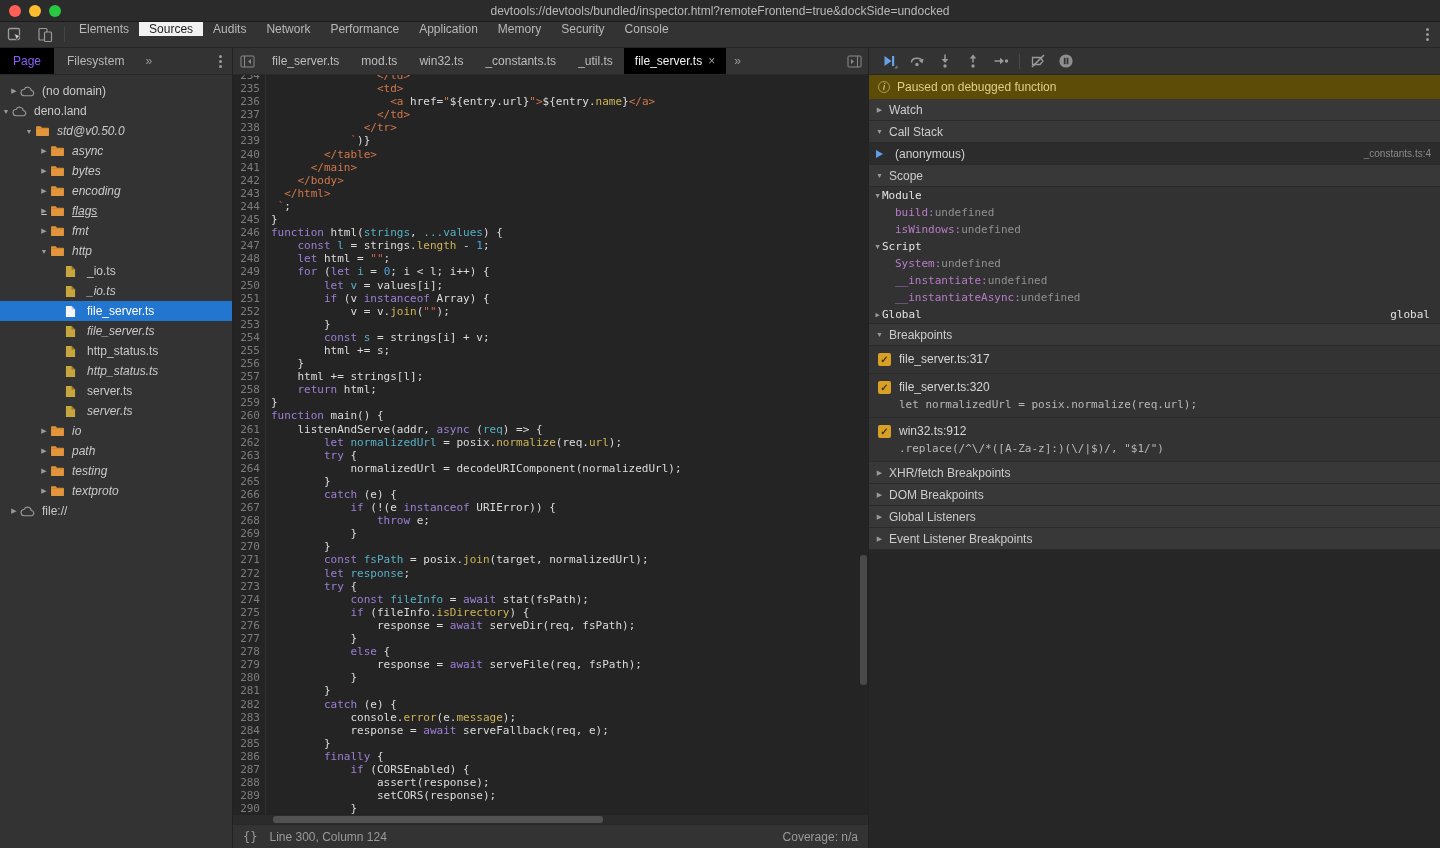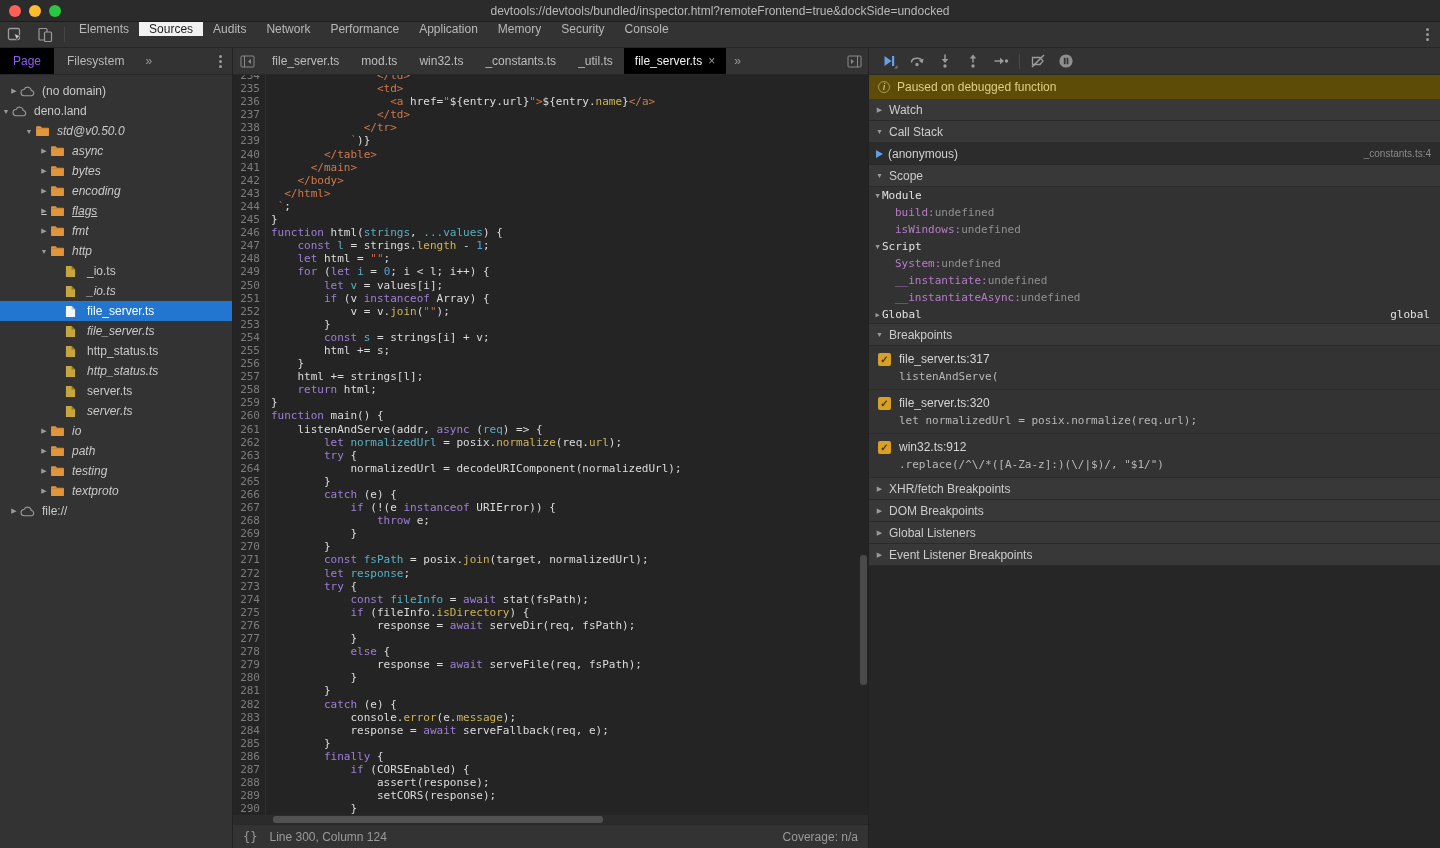--- a/index.html
+++ b/index.html
@@ -78,21 +78,21 @@
     border-bottom:1px solid #282828; padding-left:6px; }
   .dbg-btn { width:28px; height:100%; display:flex; align-items:center; justify-content:center; }
   .dbg-sep { width:1px; height:15px; background:#4a4a4a; margin:0 4px; }
   .paused-bar { height:24px; flex:none; background:#5c4c08; color:#ddd085;
     display:flex; align-items:center; gap:7px; padding-left:9px; }
   .info-i { width:12px; height:12px; border-radius:50%; border:1px solid #a99a4e; color:#c9bd6a;
     font-size:9px; font-weight:bold; display:flex; align-items:center; justify-content:center; font-style:italic; }
   .dbg-header { height:22px; flex:none; display:flex; align-items:center; gap:5px;
     background:#383838; border-bottom:1px solid #2a2a2a; color:#cccccc; padding-left:6px; }
   .tri { font-size:7px; color:#9a9a9a; width:9px; text-align:center; flex:none; }
-  .frame-row { height:22px; display:flex; align-items:center; gap:5px; background:#2c2c2c;
+  .frame-row { height:22px; display:flex; align-items:center; gap:12px; background:#2c2c2c;
     color:#cfcfcf; padding:0 9px 0 7px; border-bottom:1px solid #2a2a2a; }
   .frame-arrow { width:0; height:0; border-left:7px solid #5ca0e8;
     border-top:4px solid transparent; border-bottom:4px solid transparent; }
   .frame-loc { margin-left:auto; color:#8a8a8a; font-size:10px; }
   .scope-body { background:#323232; border-bottom:1px solid #2a2a2a; }
   .scope-row { height:17px; display:flex; align-items:center;
     font-family:"DejaVu Sans Mono", monospace; font-size:11px; color:#e2e2e2; padding-left:4px; }
   .scope-var { padding-left:26px; }
   .var-name { color:#b87cc8; }
   .var-val { color:#909090; }
@@ -643,21 +643,20 @@
       <div class="dbg-header">
         <span class="tri">▼</span>
         <span>Breakpoints</span>
       </div>
       <div>
           <div class="bp-item">
             <div class="bp-top">
               <div class="bp-check">✓</div>
               <div>file_server.ts:317</div>
             </div>
-            <div class="bp-snippet">listenAndServe(</div>
           </div>
           <div class="bp-item">
             <div class="bp-top">
               <div class="bp-check">✓</div>
               <div>file_server.ts:320</div>
             </div>
             <div class="bp-snippet">let normalizedUrl = posix.normalize(req.url);</div>
           </div>
           <div class="bp-item">
             <div class="bp-top">

